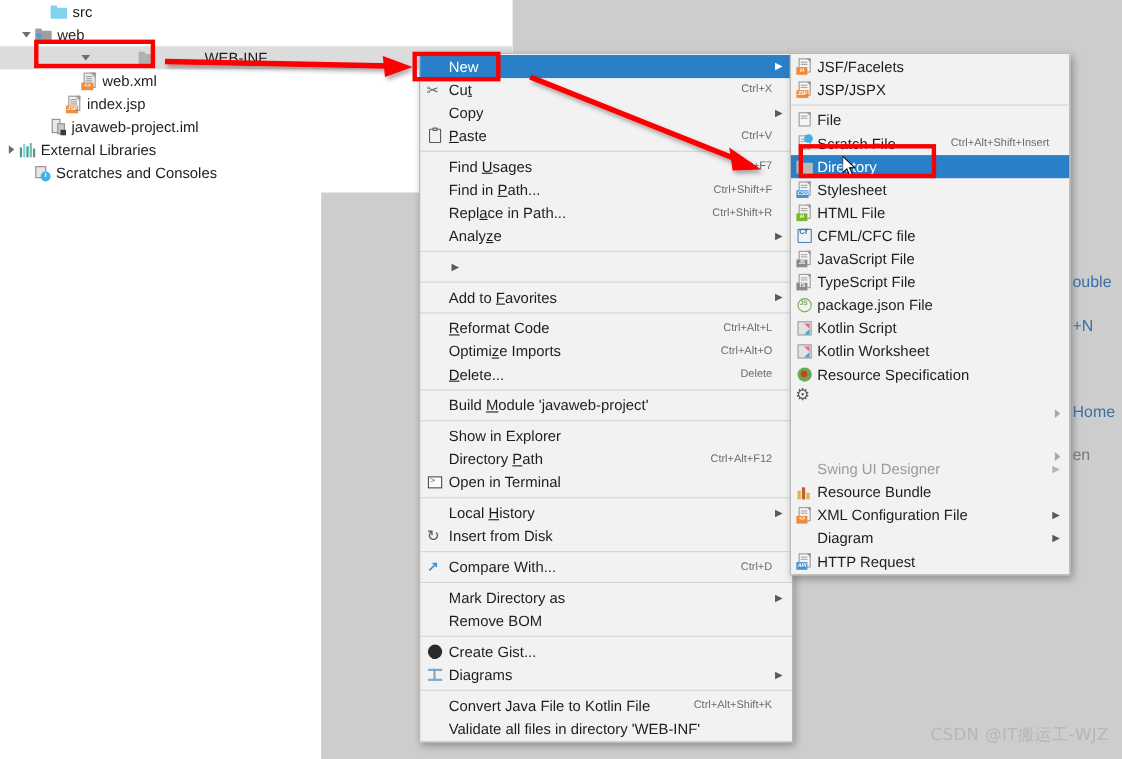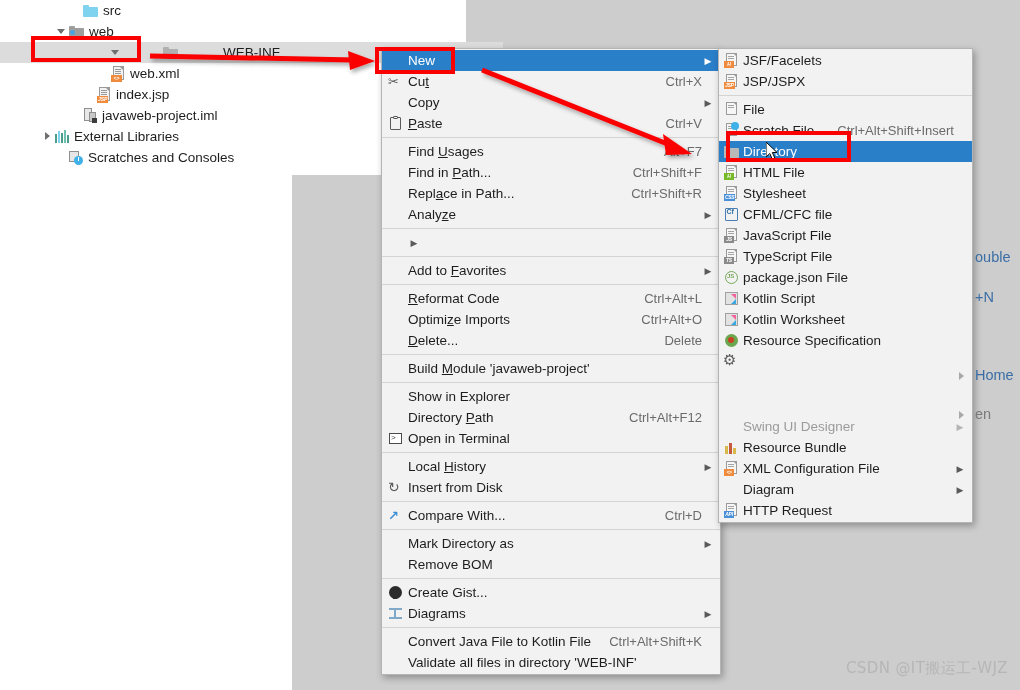--- a/index.html
+++ b/index.html
@@ -21,21 +21,21 @@
   }
   .grey-bottom{
     position:absolute;left:292px;top:175px;width:174px;height:515px;background:#cdcdcd;
   }
 
   
   .tree{position:absolute;left:0;top:0;width:466px;height:175px;}
   .tree-row{
     position:absolute;left:0;width:466px;height:21px;
     display:flex;align-items:center;white-space:nowrap;
-    font-size:13.5px;color:#1d1d1d;padding-left:37px;
+    font-size:13.5px;color:#1d1d1d;
   }
   .tree-row.selected{background:#dcdcdc;}
   .twisty{
     width:9px;height:9px;margin-right:3px;flex:0 0 auto;position:relative;
   }
   .twisty.down::after{
     content:"";position:absolute;left:0;top:2px;
     border-left:4.5px solid transparent;border-right:4.5px solid transparent;
     border-top:5px solid #6e6e6e;
   }
@@ -110,21 +110,21 @@
   }
   .mi{
     position:relative;height:21px;display:flex;align-items:center;
     padding:0 6px 0 0;font-size:13.5px;color:#1d1d1d;white-space:nowrap;
   }
   .mi.selected{background:#2a7fc9;color:#ffffff;}
   .mi.disabled{color:#9b9b9b;margin-top:44px;}
   .mi-gutter{width:26px;flex:0 0 auto;display:flex;align-items:center;justify-content:center;}
   .mi-label{flex:1 1 auto;overflow:hidden;text-overflow:ellipsis;}
   .mi-label u{text-decoration:underline;}
-  .mi-accel{flex:0 0 auto;color:#6b6b6b;font-size:13px;padding-left:18px;}
+  .mi-accel{flex:0 0 auto;color:#6b6b6b;font-size:10px;padding-left:18px;}
   .mi-arrow{flex:0 0 auto;width:12px;text-align:center;color:#5a5a5a;font-size:9px;}
   .mi.selected .mi-arrow{color:#ffffff;}
   .mi.disabled .mi-arrow{color:#b5b5b5;}
   .sep{height:1px;background:#d4d4d4;margin:3px 0;}
 
   
   .mic{width:14px;height:14px;position:relative;display:inline-block;}
   .mic-cut::before{content:"\2702";font-size:13px;line-height:14px;color:#5a5a5a;position:absolute;left:0;top:0;}
   .mic-paste{width:11px;height:13px;border:1.4px solid #5a5a5a;border-radius:1px;box-sizing:border-box;}
   .mic-paste::before{content:"";position:absolute;left:2px;top:-2.5px;width:5px;height:3px;border:1.4px solid #5a5a5a;border-radius:1px;background:#f2f2f2;box-sizing:border-box;}
@@ -527,36 +527,36 @@
       </span>
       <span class="mi-label">Directory</span>
       <span class="mi-arrow"></span>
     </div>
     <div class="mi">
       <span class="mi-gutter">
         <span class="sic">
           <i class="sheet"></i>
           <i class="fold"></i>
           <i class="rule"></i>
+          <i class="bdg badge-blue">CSS</i>
+        </span>
+      </span>
+      <span class="mi-label">Stylesheet</span>
+      <span class="mi-arrow"></span>
+    </div>
+    <div class="mi">
+      <span class="mi-gutter">
+        <span class="sic">
+          <i class="sheet"></i>
+          <i class="fold"></i>
+          <i class="rule"></i>
           <i class="bdg badge-green">H</i>
         </span>
       </span>
       <span class="mi-label">HTML File</span>
-      <span class="mi-arrow"></span>
-    </div>
-    <div class="mi">
-      <span class="mi-gutter">
-        <span class="sic">
-          <i class="sheet"></i>
-          <i class="fold"></i>
-          <i class="rule"></i>
-          <i class="bdg badge-blue">CSS</i>
-        </span>
-      </span>
-      <span class="mi-label">Stylesheet</span>
       <span class="mi-arrow"></span>
     </div>
     <div class="mi">
       <span class="mi-gutter">
         <span class="sic sic-cfml"></span>
       </span>
       <span class="mi-label">CFML/CFC file</span>
       <span class="mi-arrow"></span>
     </div>
     <div class="mi">

